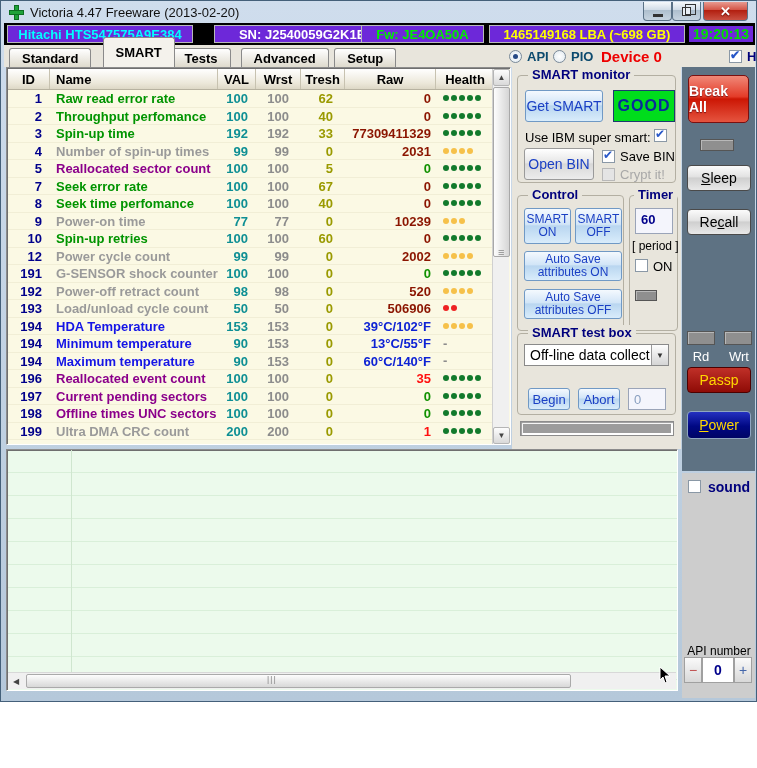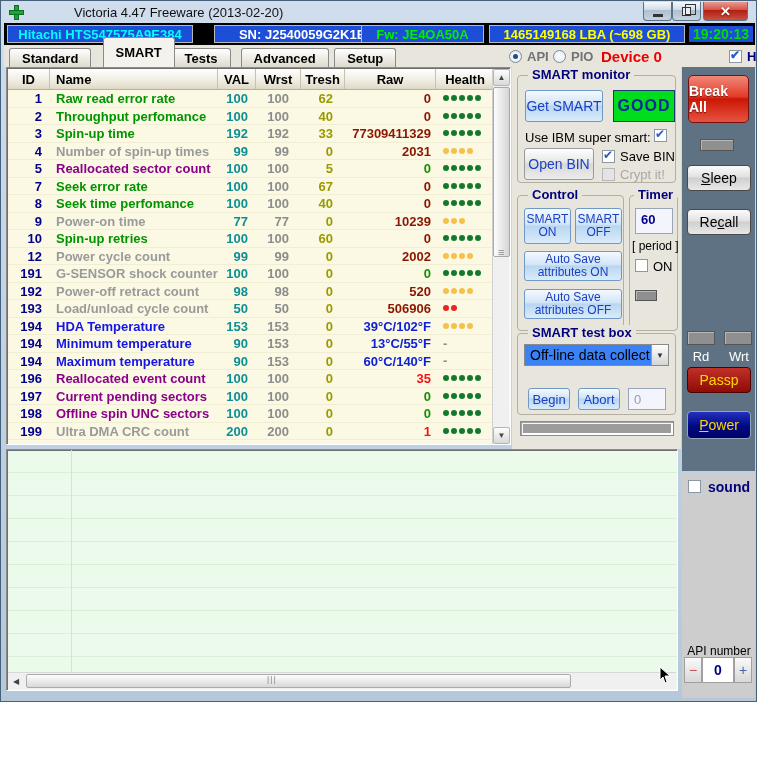--- a/index.html
+++ b/index.html
@@ -6,51 +6,51 @@
   html,body { width:757px; height:768px; background:#ffffff; font-family:"Liberation Sans", sans-serif; }
   #stage { position:relative; width:757px; height:768px; overflow:hidden; }
 
   
   .window { position:absolute; left:0; top:0; width:757px; height:702px;
     background:linear-gradient(#cfdded,#b5c8da); border:1px solid #44607a; }
   .titlebar { position:absolute; left:1px; top:1px; width:753px; height:21px; }
   .title-icon { position:absolute; left:7px; top:3px; width:15px; height:15px; }
   .title-icon .v { position:absolute; left:5px; top:0; width:5px; height:15px; background:#1fa23a; border:1px solid #0c6e22; }
   .title-icon .h { position:absolute; left:0; top:5px; width:15px; height:5px; background:#1fa23a; border:1px solid #0c6e22; }
-  .title-text { position:absolute; left:28px; top:3px; font-size:13px; color:#111; white-space:nowrap;margin-left:44px; }
+  .title-text { position:absolute; left:28px; top:3px; font-size:13px; color:#111; white-space:nowrap; }
   .winbtn { position:absolute; top:0; height:19px; border:1px solid #5a7186; border-top:none;
     background:linear-gradient(#f5f8fb,#cfdbe6 45%,#aebfce 46%,#c6d4e0); border-radius:0 0 4px 4px;
     display:flex; align-items:center; justify-content:center; }
   .btn-min { left:641px; width:29px; }
   .btn-restore { left:670px; width:29px; }
   .btn-close { left:701px; width:45px; background:linear-gradient(#e89a90,#d35244 45%,#b21f10 46%,#c95042); }
   .glyph-min { width:10px; height:3px; background:#333; margin-top:8px; }
   .glyph-restore { width:9px; height:9px; border:1px solid #333; position:relative; background:#e8eef4;}
   .glyph-restore:before { content:""; position:absolute; left:2px; top:-4px; width:9px; height:9px; border:1px solid #333; }
   .glyph-close { color:#fff; font-size:13px; font-weight:bold; text-shadow:0 1px 1px #6b0d04; }
 
   
   .infobar { position:absolute; left:3px; top:22px; width:751px; height:22px; background:#000; }
-  .seg { position:absolute; top:2px; height:18px; border:1px solid #b9b9b9; background:#1d4ed8;
+  .seg { position:absolute; top:2px; height:18px; border:1px solid #b9b9b9; background:#6d28d9;
     display:flex; align-items:center; justify-content:center; font-size:13px; font-weight:bold; white-space:nowrap; }
   .seg-model { left:3px; width:186px; color:#00ffff; }
   .seg-sn { left:210px; width:185px; color:#ffffff;text-align:center; }
   .seg-fw { left:357px; width:123px; color:#00ee00; }
   .seg-lba { left:485px; width:196px; color:#ffff00; }
   .seg-clock { left:684px; width:66px; color:#00dd00; border-color:#000; font-size:14px; }
 
   
   .tabstrip { position:absolute; left:3px; top:44px; width:751px; height:22px; background:#e8e5dc; }
   .tab { position:absolute; bottom:0; height:19px; padding:0 12px; border:1px solid #8a8a8a; border-bottom:none;
     border-radius:3px 3px 0 0; background:linear-gradient(#ffffff,#dedacd); font-size:13px; font-weight:bold;
     color:#000; display:flex; align-items:center; }
   .tab.active { height:30px; background:#f4f2ec; z-index:2; }
   .radio { width:13px; height:13px; border:1px solid #7a8a99; border-radius:50%; background:radial-gradient(#fff,#dfe8ef); position:relative; display:inline-block; }
   .radio.sel:before { content:""; position:absolute; left:3px; top:3px; width:5px; height:5px; border-radius:50%; background:#274a86; }
-  .mode-item { position:absolute; top:4px; font-size:13px; font-weight:bold; color:#737373; display:flex; gap:5px; align-items:center; }
+  .mode-item { position:absolute; top:4px; font-size:13px; font-weight:bold; color:#0c4a6e; display:flex; gap:5px; align-items:center; }
   .device-label { position:absolute; top:3px; font-size:15px; font-weight:bold; color:#ee0000; }
   .cbx { width:13px; height:13px; border:1px solid #8a98a6; background:#fff; display:inline-block; position:relative; }
   .cbx.checked:before { content:"✔"; position:absolute; left:0px; top:-3px; font-size:12px; color:#2857c8; }
   .cbx.disabled { background:#e4e4e4; border-color:#b8b8b8; }
 
   
   .table-panel { position:absolute; left:5px; top:66px; width:505px; height:378px;
     border:1px solid #8c8c8c; border-right-color:#fff; border-bottom-color:#fff; background:#fbf9e4;
     box-shadow:inset 1px 1px 0 #6f6f6f; overflow:hidden; }
   .thead { position:absolute; left:1px; top:1px; width:486px; height:21px;
@@ -83,21 +83,21 @@
   .group-label { position:absolute; top:-9px; left:10px; background:#e8e5dc; padding:0 4px; font-size:13px; font-weight:bold; color:#00007d; white-space:nowrap; }
   .btn-blue { background:linear-gradient(#f4f9fe,#d2e5f7 45%,#b9d6f0 50%,#d9ecfb); border:1px solid #7099c5; border-radius:3px;
     color:#1a3fc4; display:flex; align-items:center; justify-content:center; text-align:center; position:absolute; }
   .btn-gray { background:linear-gradient(#ffffff,#e6e6e6 45%,#d8d8d8 50%,#ececec); border:1px solid #9a9a9a; border-radius:3px;
     display:flex; align-items:center; justify-content:center; position:absolute; }
   .good-box { position:absolute; background:#00dd1c; border:1px solid #1d3a6e; display:flex; align-items:center; justify-content:center;
     font-size:16px; font-weight:bold; color:#0a2a9a; letter-spacing:1px; }
   .small-label { position:absolute; font-size:13px; color:#000; white-space:nowrap; }
   .field { position:absolute; background:#f4f5fc; border:1px solid #9aa4b8; font-size:13px; font-weight:bold; color:#00008b; padding:3px 0 0 5px; }
   .led { position:absolute; background:#8f8f8f; border:1px solid #555; box-shadow:inset 1px 1px 0 #b8b8b8; }
-  .dropdown { position:absolute; border:1px solid #8a8a8a; background:#3b82f6; display:flex; align-items:center; }
+  .dropdown { position:absolute; border:1px solid #8a8a8a; background:#ffffff; display:flex; align-items:center; }
   .dd-text { flex:1; font-size:14px; color:#000; padding-left:5px; white-space:nowrap; }
   .dd-btn { width:17px; height:100%; background:linear-gradient(#fdfdfd,#d5d5d5); border-left:1px solid #9a9a9a; display:flex; align-items:center; justify-content:center; font-size:8px; color:#333; }
   .progress { position:absolute; left:519px; top:420px; width:154px; height:15px; border:1px solid #8c8c8c; background:#fff; box-shadow:inset 1px 1px 1px #999; padding:2px; }
   .progress .fill { width:100%; height:100%; background:#9c9c9c; }
 
   
   .sidebar { position:absolute; left:681px; top:66px; width:73px; height:404px; background:#5e7283; }
   .btn-breakall { position:absolute; left:687px; top:74px; width:61px; height:48px; border:1px solid #7a1010; border-radius:5px;
     background:linear-gradient(#f08878,#e33b28 45%,#cc1604 50%,#e5543f); color:#fff; font-size:14px; font-weight:bold;
     display:flex; align-items:center; justify-content:center; text-shadow:0 1px 1px #7a1515; }
@@ -444,21 +444,21 @@
             <div class="td c-health">
               <span class="dot dot-green"></span>
               <span class="dot dot-green"></span>
               <span class="dot dot-green"></span>
               <span class="dot dot-green"></span>
               <span class="dot dot-green"></span>
             </div>
           </div>
           <div class="trow">
             <div class="td c-id">198</div>
-            <div class="td c-name nc-purple">Offline spin UNC sectors</div>
+            <div class="td c-name nc-purple">Offline times UNC sectors</div>
             <div class="td c-val">100</div>
             <div class="td c-wrst">100</div>
             <div class="td c-tresh">0</div>
             <div class="td c-raw rc-green">0</div>
             <div class="td c-health">
               <span class="dot dot-green"></span>
               <span class="dot dot-green"></span>
               <span class="dot dot-green"></span>
               <span class="dot dot-green"></span>
               <span class="dot dot-green"></span>

